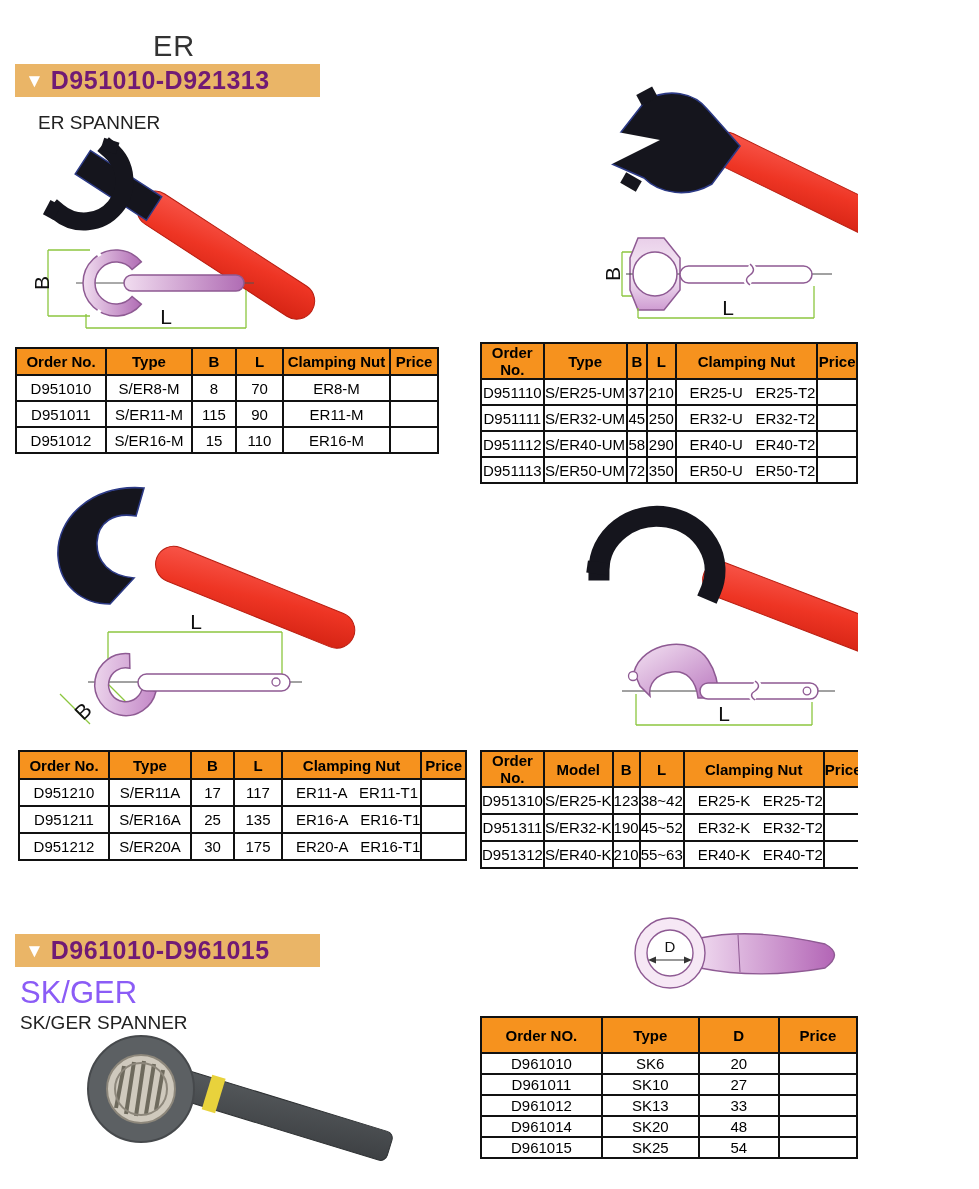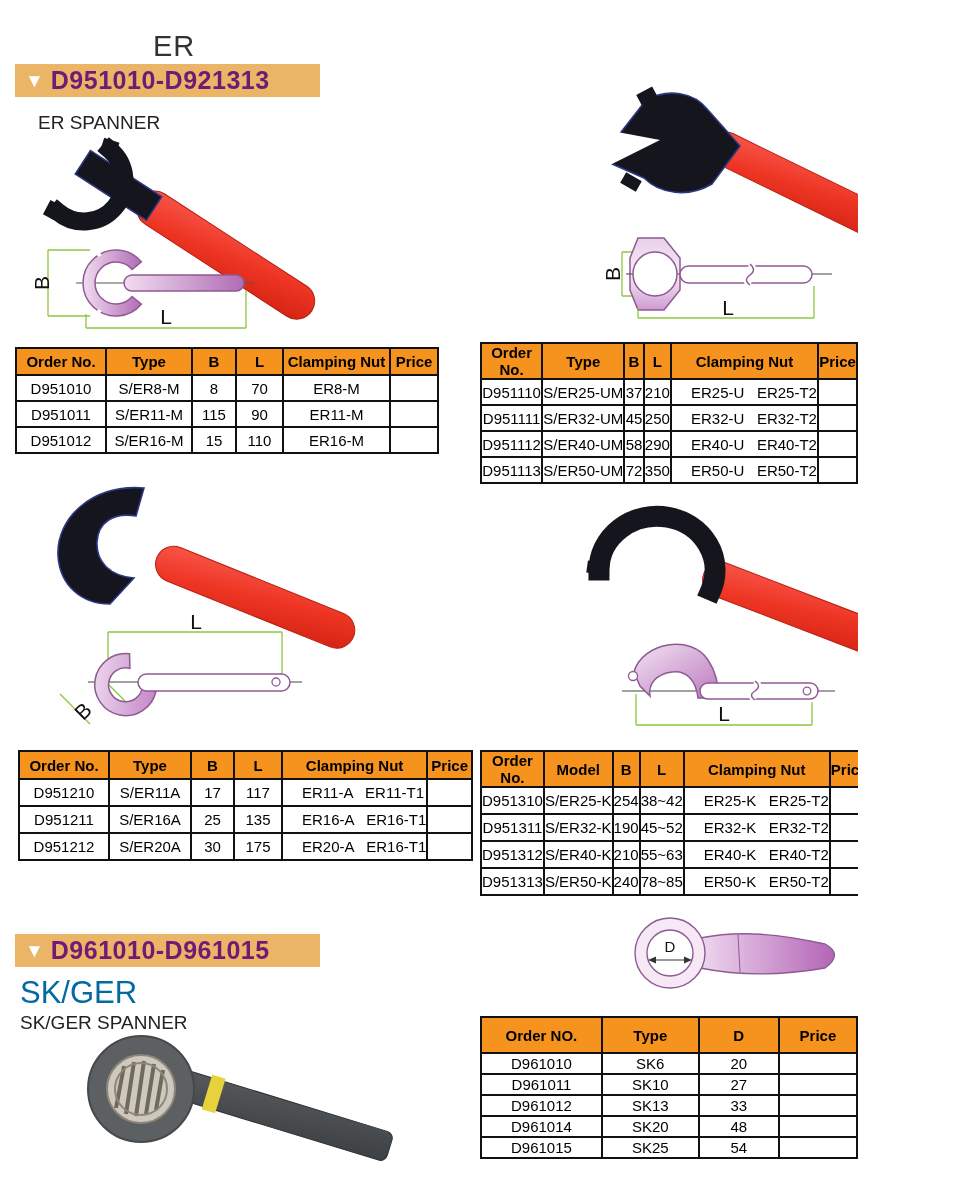--- a/index.html
+++ b/index.html
@@ -4,30 +4,30 @@
 <style>
   html,body{margin:0;padding:0;background:#ffffff;}
   #page{position:relative;width:858px;height:1189px;background:#fff;overflow:hidden;
         font-family:"Liberation Sans","DejaVu Sans",sans-serif;color:#1a1a1a;}
   .abs{position:absolute;}
   .page-title{font-size:29px;color:#333;letter-spacing:1px;}
   .banner{height:33px;display:flex;align-items:center;padding-left:10px;box-sizing:border-box;}
   .banner .tri{color:#fff;font-size:19px;margin-right:7px;line-height:1;}
   .banner .btxt{color:#701a75;font-size:25px;font-weight:bold;letter-spacing:0.5px;line-height:1;}
   .subtitle{font-size:19px;color:#222;}
-  .big-sub{font-size:31px;color:#0369a1;}
+  .big-sub{font-size:31px;color:#8b5cf6;}
   table.spec{position:absolute;border-collapse:collapse;table-layout:fixed;background:#fff;}
   table.spec th{background:#f6921e;border:2px solid #111;font-size:15px;font-weight:bold;color:#000;padding:0;text-align:center;}
   table.spec td{border:2px solid #111;font-size:15px;color:#000;padding:0;text-align:center;white-space:pre;}
   .t1 th{height:25px;} .t1 td{height:24px;margin-top:27px;}
   .t2 th{height:28px;} .t2 td{height:24px;}
   .t3 th{height:26px;} .t3 td{height:25px;}
   .t4 th{height:28px;} .t4 td{height:25px;}
   .t5 th{height:34px;font-size:16px;} .t5 td{height:19px;margin-left:32px;}
-  .t2 td:nth-child(5),.t3 td:nth-child(5),.t4 td:nth-child(5){text-align:left;padding-left:19px;}
+  .t2 td:nth-child(5),.t3 td:nth-child(5),.t4 td:nth-child(5){text-align:left;padding-left:13px;}
   svg{display:block;overflow:visible;}
   .dimtext{font-size:21px;fill:#111;font-family:"Liberation Sans",sans-serif;}
 </style>
 </head>
 <body>
 
 <div id="page">
 
   <div class="abs page-title" style="left:153px;top:30px;">ER</div>
 
@@ -366,47 +366,39 @@
           <th>B</th>
           <th>L</th>
           <th>Clamping Nut</th>
           <th>Price</th>
         </tr>
       </thead>
       <tbody>
         <tr>
           <td>D951310</td>
           <td>S/ER25-K</td>
-          <td>254</td>
+          <td>123</td>
           <td>38~42</td>
           <td>ER25-K   ER25-T2</td>
           <td></td>
         </tr>
         <tr>
           <td>D951311</td>
           <td>S/ER32-K</td>
           <td>190</td>
           <td>45~52</td>
           <td>ER32-K   ER32-T2</td>
           <td></td>
         </tr>
         <tr>
           <td>D951312</td>
           <td>S/ER40-K</td>
           <td>210</td>
           <td>55~63</td>
           <td>ER40-K   ER40-T2</td>
-          <td></td>
-        </tr>
-        <tr>
-          <td>D951313</td>
-          <td>S/ER50-K</td>
-          <td>240</td>
-          <td>78~85</td>
-          <td>ER50-K   ER50-T2</td>
           <td></td>
         </tr>
       </tbody>
     </table>
 
   <div class="abs banner" style="left:15px;top:934px;width:305px;background:#eab567;">
     <span class="tri">▼</span>
     <span class="btxt">D961010-D961015</span>
   </div>
   <div class="abs big-sub" style="left:20px;top:975px;">SK/GER</div>

